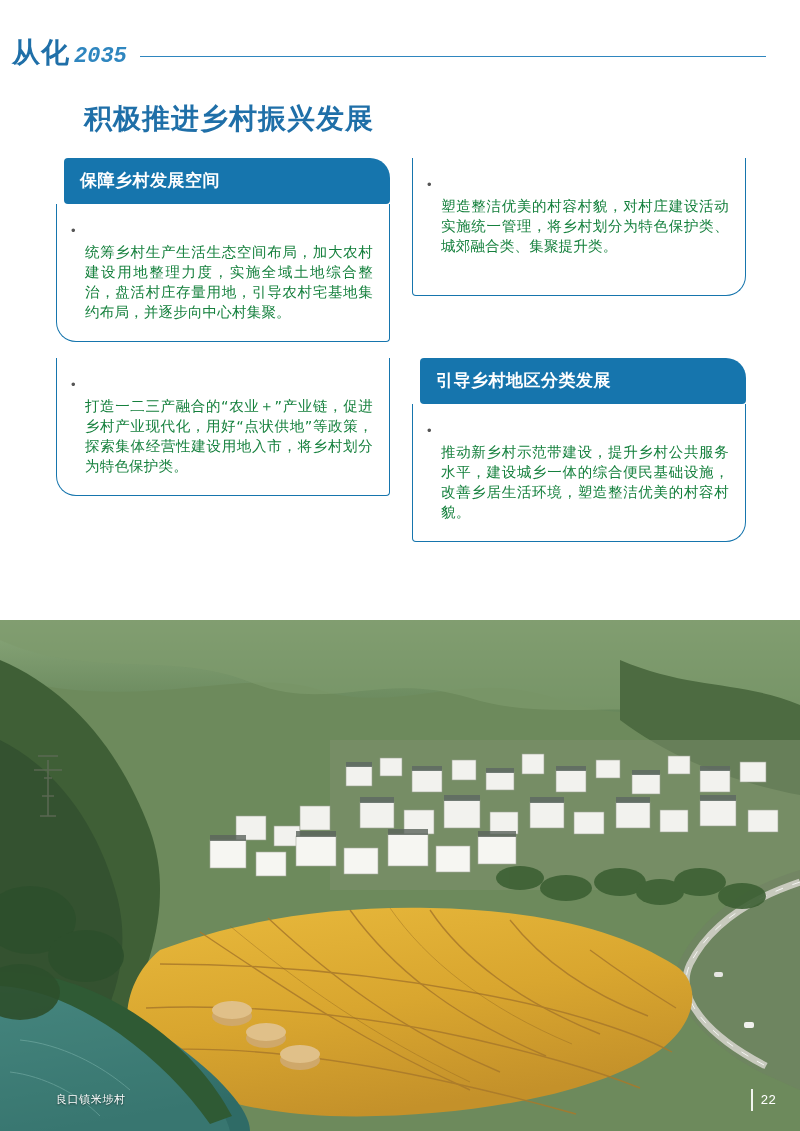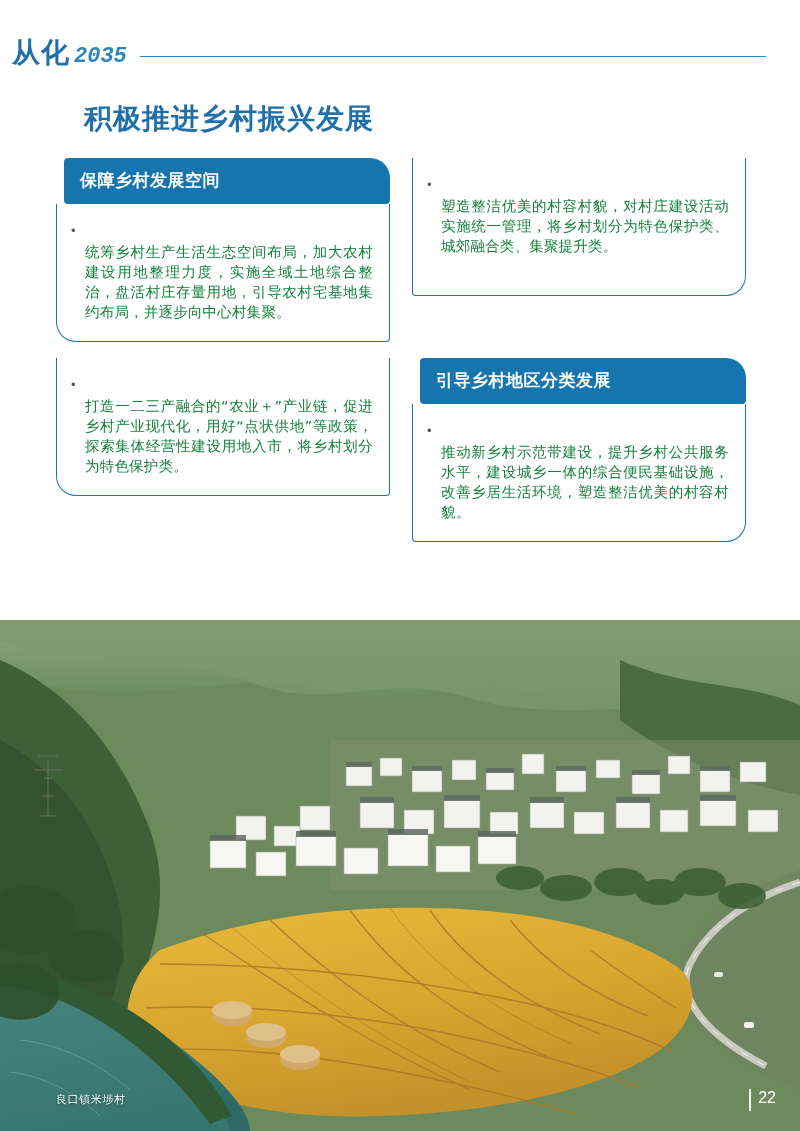--- a/index.html
+++ b/index.html
@@ -149,23 +149,24 @@
     font-family: "DejaVu Sans", sans-serif;
     font-size: 11px;
     letter-spacing: 0.6px;
     text-shadow: 0 1px 2px rgba(0,0,0,.55);
   }
   .page-number {
     position: absolute;
     right: 24px;
     bottom: 20px;
     display: flex;
+    align-items: center;
     color: #ffffff;
-    font-family: Liberation Sans, sans-serif;
-    font-size: 16px;
+    font-family: Liberation Mono, monospace;
+    font-size: 13px;
   }
   .page-number .tick {
     display: inline-block;
     width: 2px;
     height: 22px;
     background: #ffffff;
     margin-right: 7px;
     opacity: .9;
   }
 </style>

